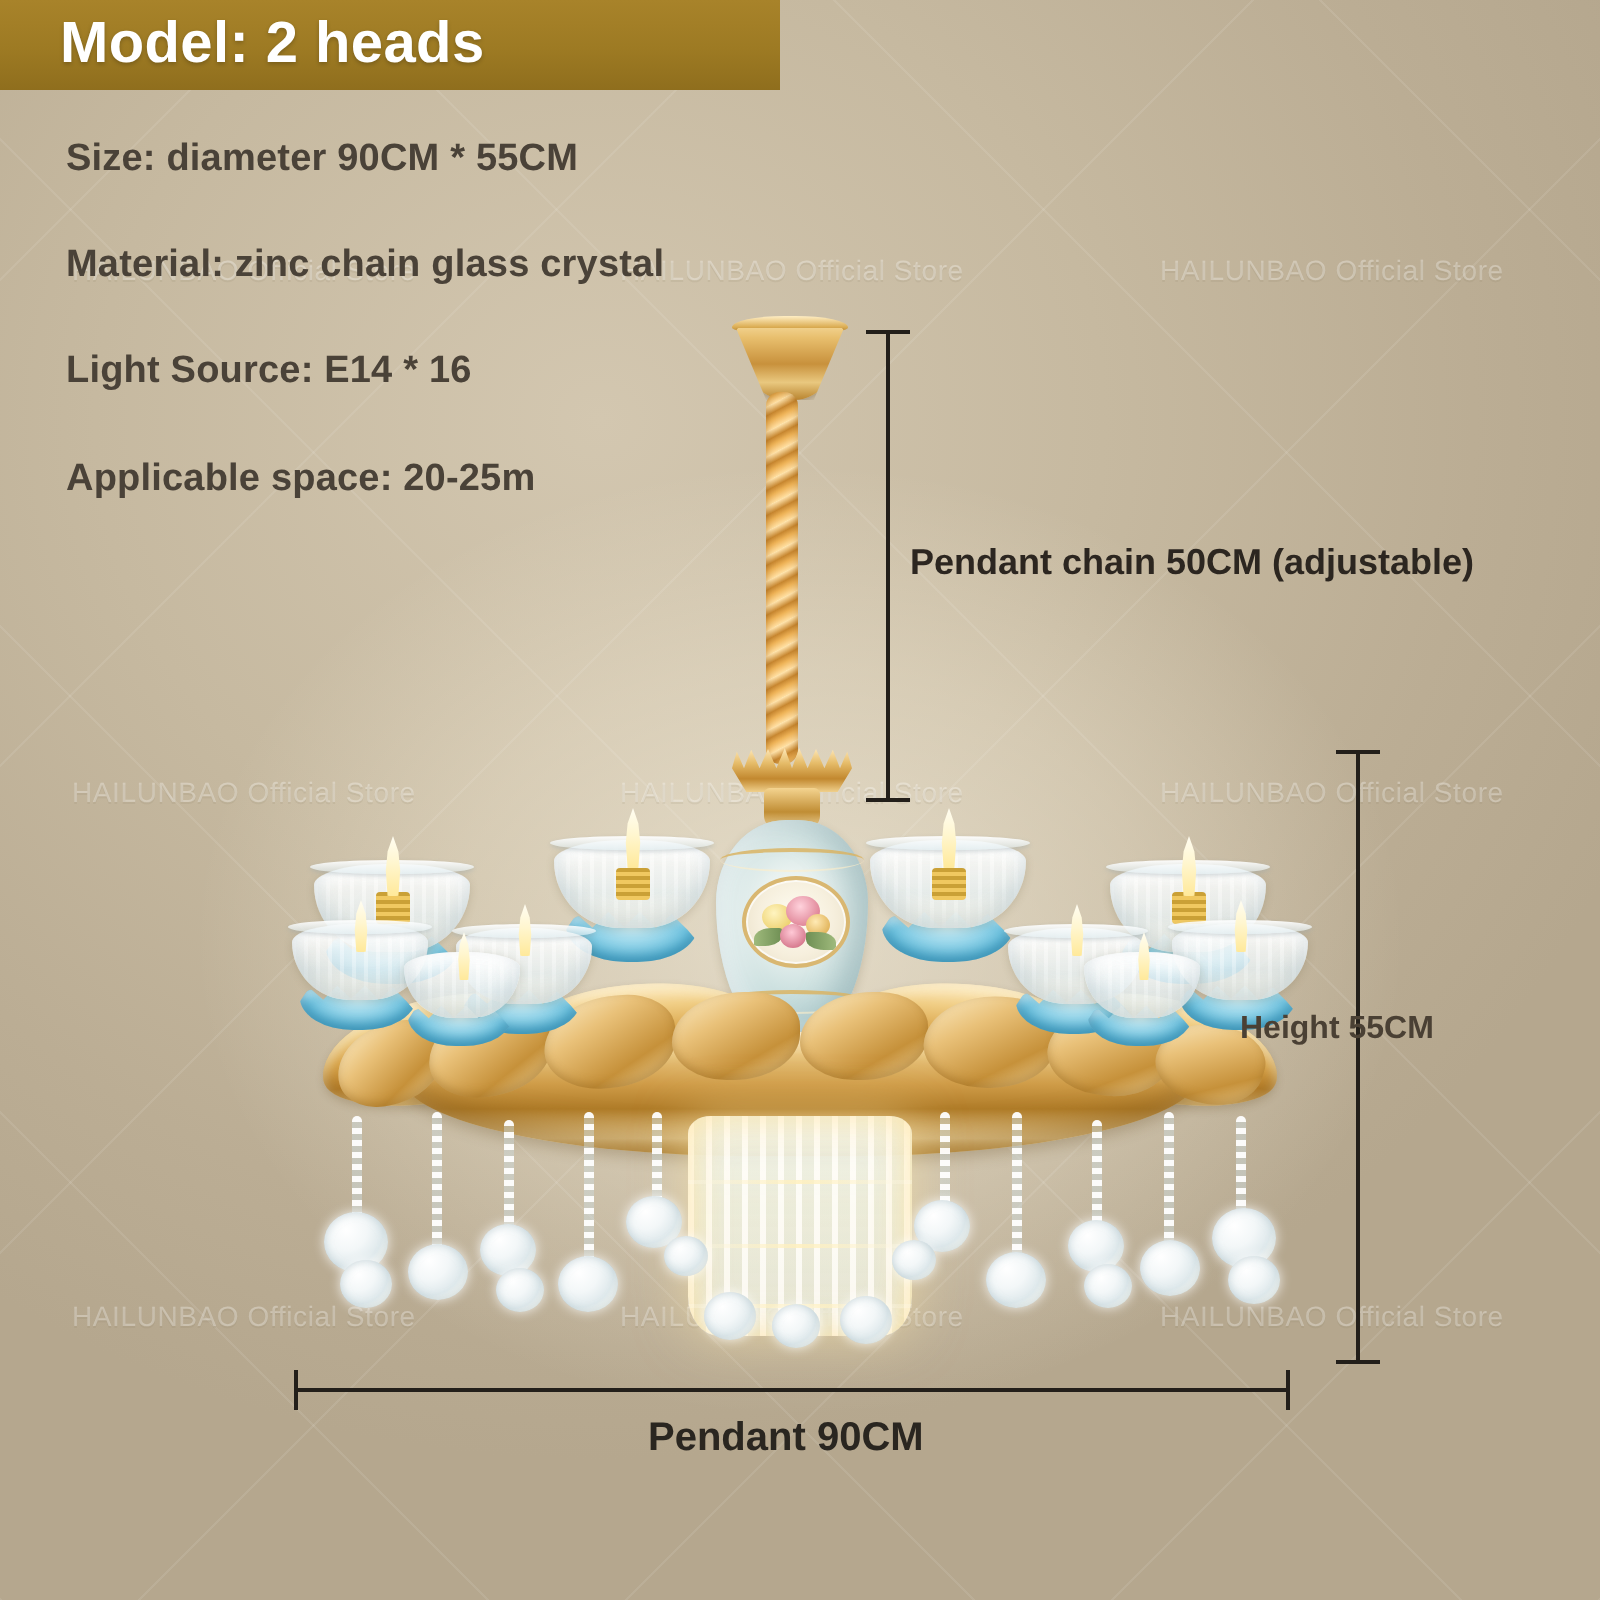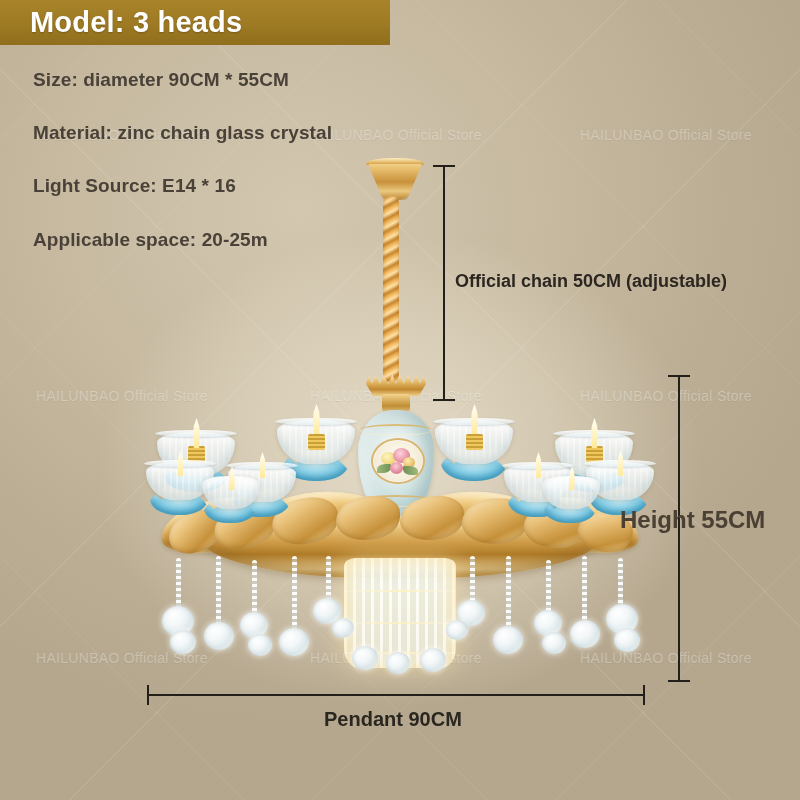--- a/index.html
+++ b/index.html
@@ -49,21 +49,21 @@
   .spec{
     position:absolute;left:33px;white-space:nowrap;
     font-size:19px;color:#4a4238;font-weight:600;letter-spacing:.1px;
   }
 
   
   .anno{
     position:absolute;white-space:nowrap;
     font-size:18px;font-weight:600;color:#2c2620;
   }
-  .anno.dim-h{font-size:24px;color:#4a4034;font-weight:600;}
+  .anno.dim-h{font-size:16px;color:#4a4034;font-weight:600;}
   .anno.dim-d{font-size:20px;color:#2a2620;font-weight:600;}
 
   
   .vline{position:absolute;width:2px;background:#231f1a;}
   .hline{position:absolute;height:2px;background:#231f1a;}
   .cap-h{position:absolute;height:2px;width:22px;background:#231f1a;}
   .cap-v{position:absolute;width:2px;height:20px;background:#231f1a;}
 
   
   #lamp{position:absolute;left:0;top:0;width:800px;height:800px;pointer-events:none;}
@@ -350,32 +350,32 @@
     <div class="xtal" style="left:614px;top:628px;width:26px;height:24px;"></div>
 
     <div class="xtal" style="left:352px;top:646px;width:26px;height:24px;"></div>
     <div class="xtal" style="left:386px;top:652px;width:24px;height:22px;"></div>
     <div class="xtal" style="left:420px;top:648px;width:26px;height:24px;"></div>
     <div class="xtal" style="left:332px;top:618px;width:22px;height:20px;"></div>
     <div class="xtal" style="left:446px;top:620px;width:22px;height:20px;"></div>
   </div>
 
   <div id="titlebar">
-    <div class="t">Model: 3 heads</div>
+    <div class="t">Model: 2 heads</div>
   </div>
 
   <div class="spec" style="top:69px;">Size: diameter 90CM * 55CM</div>
   <div class="spec" style="top:122px;">Material: zinc chain glass crystal</div>
   <div class="spec" style="top:175px;">Light Source: E14 * 16</div>
   <div class="spec" style="top:229px;">Applicable space: 20-25m</div>
 
   <div class="cap-h" style="left:433px;top:165px;"></div>
   <div class="vline" style="left:443px;top:165px;height:236px;"></div>
   <div class="cap-h" style="left:433px;top:399px;"></div>
-  <div class="anno" style="left:455px;top:271px;">Official chain 50CM (adjustable)</div>
+  <div class="anno" style="left:455px;top:271px;">Pendant chain 50CM (adjustable)</div>
 
   <div class="cap-h" style="left:668px;top:375px;"></div>
   <div class="vline" style="left:678px;top:375px;height:307px;"></div>
   <div class="cap-h" style="left:668px;top:680px;"></div>
   <div class="anno dim-h" style="left:620px;top:506px;">Height 55CM</div>
 
   <div class="cap-v" style="left:147px;top:685px;"></div>
   <div class="hline" style="left:147px;top:694px;width:498px;"></div>
   <div class="cap-v" style="left:643px;top:685px;"></div>
   <div class="anno dim-d" style="left:324px;top:708px;">Pendant 90CM</div>

